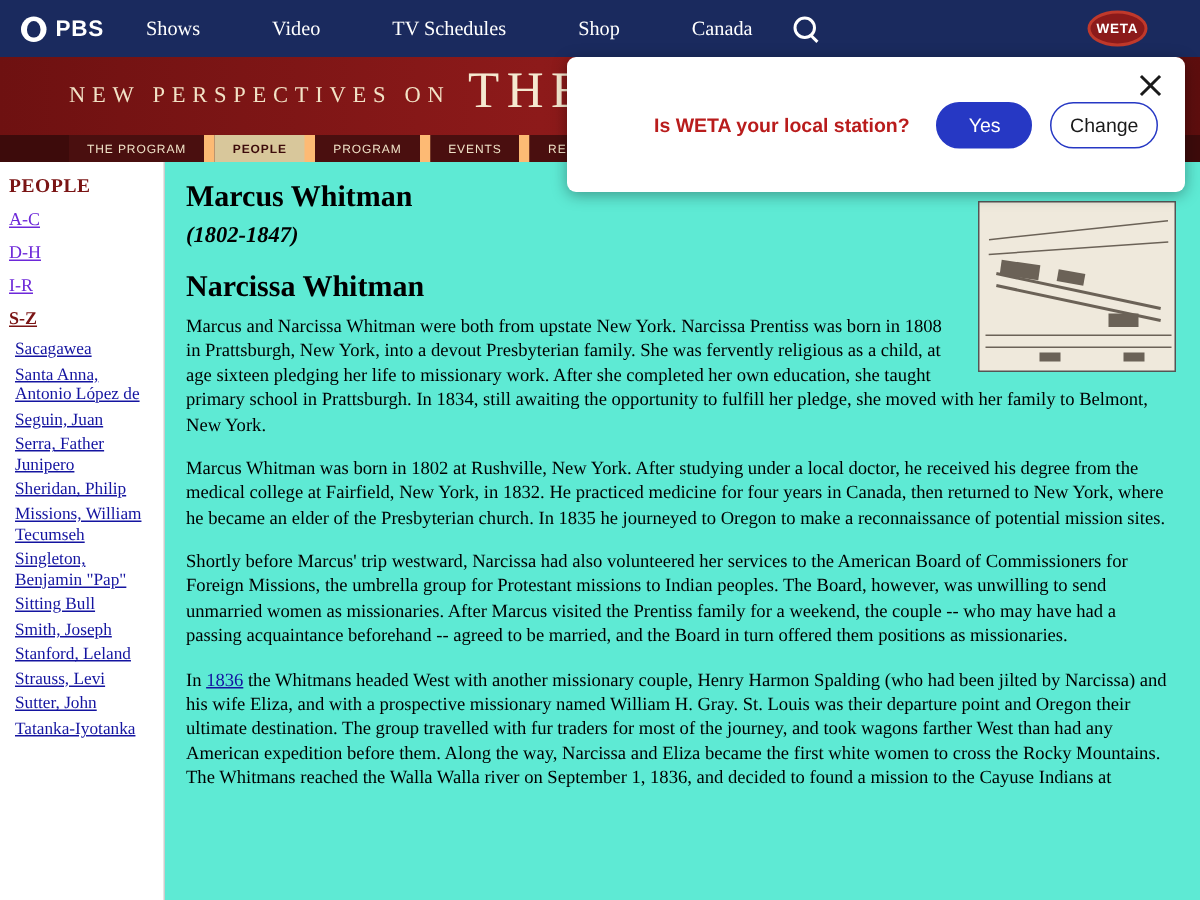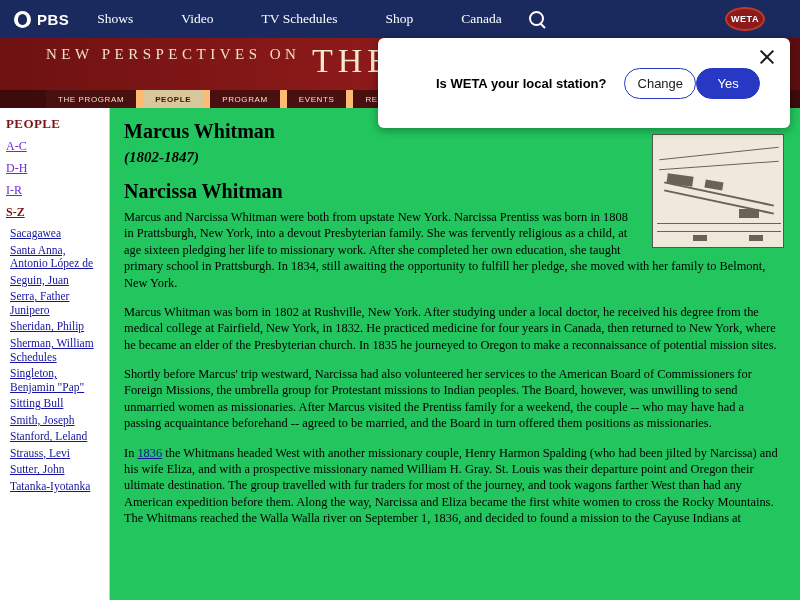--- a/index.html
+++ b/index.html
@@ -118,21 +118,21 @@
   
   .banner {
     height: 52px;
     background: #7a1414;
     background-image: linear-gradient(90deg, #6e1111 0%, #8d1a1a 45%, #5d0e0e 100%);
     position: relative;
     overflow: hidden;
   }
   .banner-title {
     position: absolute;
-    left: 46px; top: 8px;
+    left: 46px; top: 18px;
     font-family: "Liberation Serif", serif;
     font-size: 15px;
     letter-spacing: 4.5px;
     color: #f2e2c6;
     white-space: nowrap;
   }
   .banner-big {
     position: absolute;
     left: 312px; top: 4px;
     font-family: "Liberation Serif", serif;
@@ -215,21 +215,21 @@
     margin: 0 0 3px 4px;
     line-height: 1.18;
     cursor: pointer;
   }
 
   .main {
     flex: 1;
     position: relative;
     padding: 10px 16px 0 14px;
     overflow: hidden;
-    background: #22c55e;
+    background: #5eead4;
   }
   .img-thumb {
     float: right;
     width: 132px;
     height: 114px;
     margin: 16px 0 6px 12px;
     border: 1px solid #555;
     background: #efe9dc;
     position: relative;
     overflow: hidden;
@@ -275,21 +275,21 @@
     box-shadow: 0 2px 10px rgba(0,0,0,0.35);
     display: flex;
     align-items: center;
     padding: 0 18px;
     z-index: 50;
   }
   .modal-q {
     font-family: "Liberation Sans", sans-serif;
     font-size: 13px;
     font-weight: bold;
-    color: #000000;
+    color: #b91c1c;
     margin-right: 18px;
     white-space: nowrap;
     padding-left: 40px;
   }
   .btn {
     font-family: "Liberation Sans", sans-serif;
     font-size: 13px;
     border-radius: 16px;
     padding: 7px 0;
     width: 82px;
@@ -370,21 +370,21 @@
       <a class="sb-range">A-C</a>
       <a class="sb-range">D-H</a>
       <a class="sb-range">I-R</a>
       <a class="sb-range active">S-Z</a>
       <div class="sb-list">
         <a class="sb-item">Sacagawea</a>
         <a class="sb-item">Santa Anna, Antonio López de</a>
         <a class="sb-item">Seguin, Juan</a>
         <a class="sb-item">Serra, Father Junipero</a>
         <a class="sb-item">Sheridan, Philip</a>
-        <a class="sb-item">Sherman, William Schedules</a>
+        <a class="sb-item">Missions, William Tecumseh</a>
         <a class="sb-item">Singleton, Benjamin "Pap"</a>
         <a class="sb-item">Sitting Bull</a>
         <a class="sb-item">Smith, Joseph</a>
         <a class="sb-item">Stanford, Leland</a>
         <a class="sb-item">Strauss, Levi</a>
         <a class="sb-item">Sutter, John</a>
         <a class="sb-item">Tatanka-Iyotanka</a>
       </div>
     </div>
 
@@ -410,18 +410,18 @@
 
       <p class="body">Marcus and Narcissa Whitman were both from upstate New York. Narcissa Prentiss was born in 1808 in Prattsburgh, New York, into a devout Presbyterian family. She was fervently religious as a child, at age sixteen pledging her life to missionary work. After she completed her own education, she taught primary school in Prattsburgh. In 1834, still awaiting the opportunity to fulfill her pledge, she moved with her family to Belmont, New York.</p>
       <p class="body">Marcus Whitman was born in 1802 at Rushville, New York. After studying under a local doctor, he received his degree from the medical college at Fairfield, New York, in 1832. He practiced medicine for four years in Canada, then returned to New York, where he became an elder of the Presbyterian church. In 1835 he journeyed to Oregon to make a reconnaissance of potential mission sites.</p>
       <p class="body">Shortly before Marcus' trip westward, Narcissa had also volunteered her services to the American Board of Commissioners for Foreign Missions, the umbrella group for Protestant missions to Indian peoples. The Board, however, was unwilling to send unmarried women as missionaries. After Marcus visited the Prentiss family for a weekend, the couple -- who may have had a passing acquaintance beforehand -- agreed to be married, and the Board in turn offered them positions as missionaries.</p>
       <p class="body"><span>In </span><a class="inline" href="#">1836</a><span> the Whitmans headed West with another missionary couple, Henry Harmon Spalding (who had been jilted by Narcissa) and his wife Eliza, and with a prospective missionary named William H. Gray. St. Louis was their departure point and Oregon their ultimate destination. The group travelled with fur traders for most of the journey, and took wagons farther West than had any American expedition before them. Along the way, Narcissa and Eliza became the first white women to cross the Rocky Mountains. The Whitmans reached the Walla Walla river on September 1, 1836, and decided to found a mission to the Cayuse Indians at</span></p>
     </div>
   </div>
 
   <div class="modal">
     <div class="modal-q">Is WETA your local station?</div>
+    <div class="btn btn-yes">Yes</div>
     <div class="btn btn-change">Change</div>
-    <div class="btn btn-yes">Yes</div>
     <div class="modal-close"></div>
   </div>
 
 </div>
 
 </body></html>

